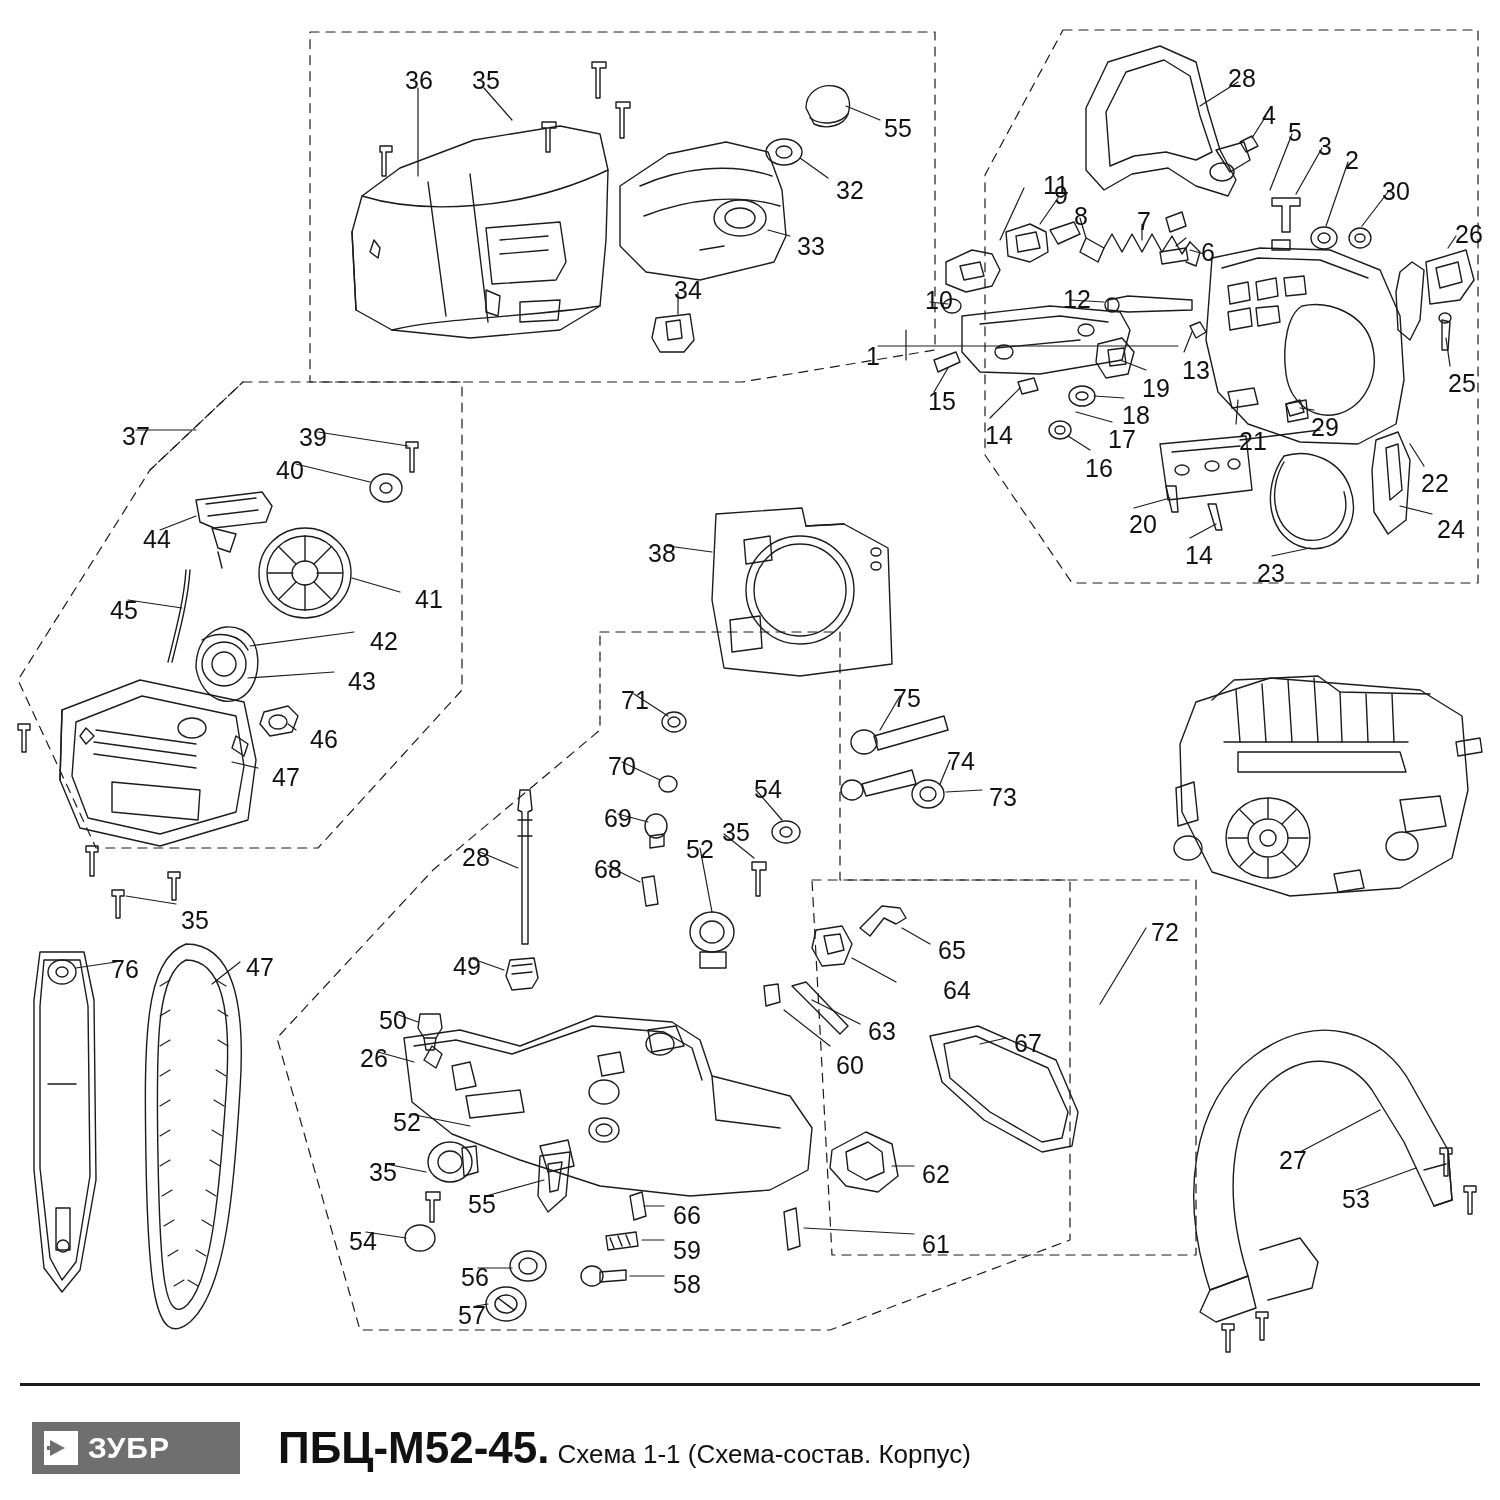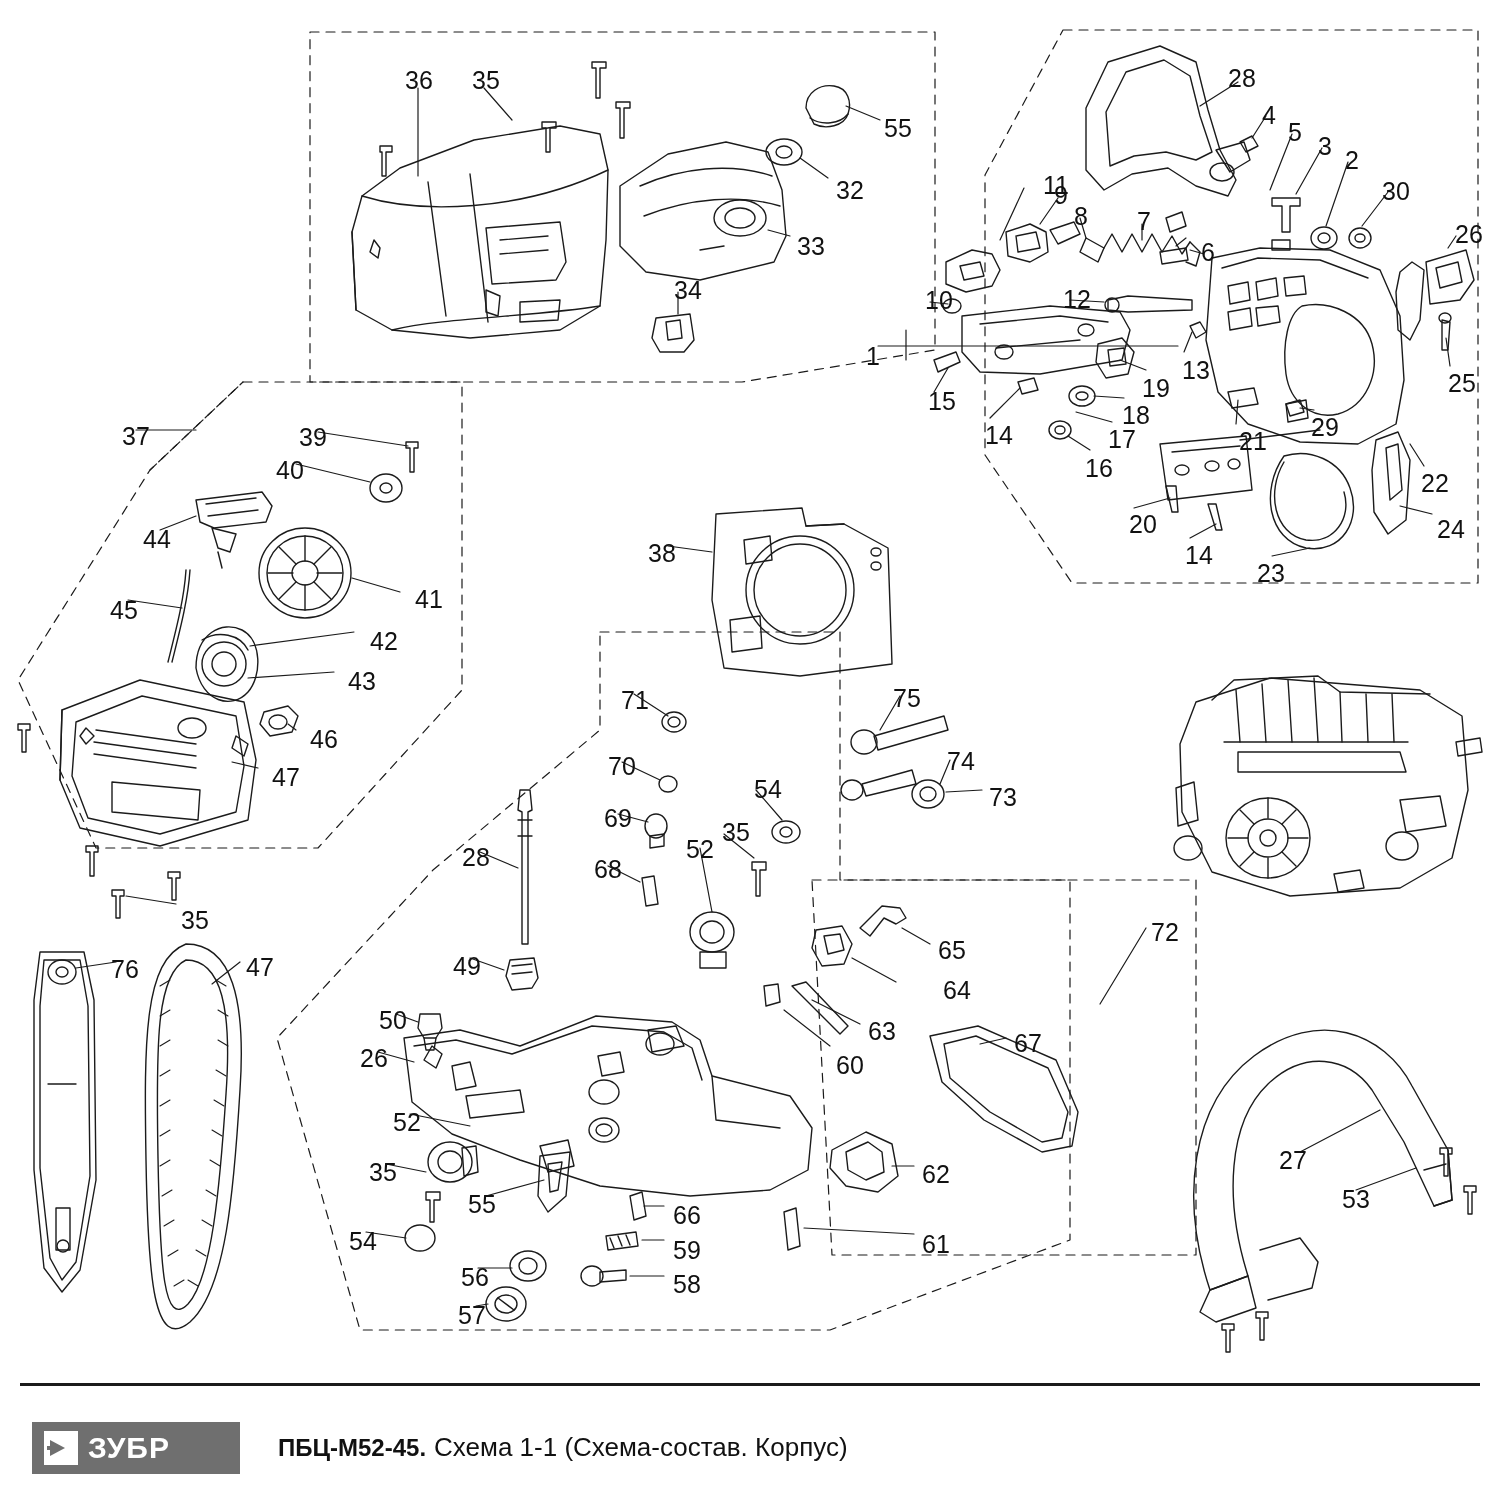--- a/index.html
+++ b/index.html
@@ -95,21 +95,21 @@
     letter-spacing: 1px;
     font-family: "Liberation Sans", sans-serif;
   }
   .footer-caption {
     margin-left: 38px;
     display: flex;
     align-items: baseline;
     gap: 8px;
   }
   .caption-model {
-    font-size: 24px;
+    font-size: 44px;
     font-weight: bold;
     color: #111111;
   }
   .caption-sub {
     font-size: 26px;
     color: #111111;
   }
 </style>
 </head>
 <body>

